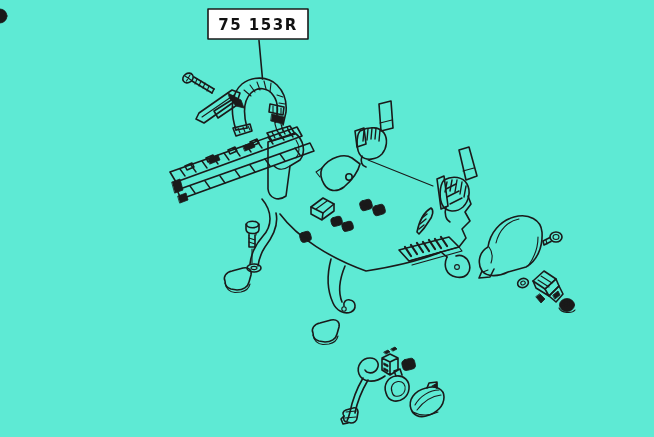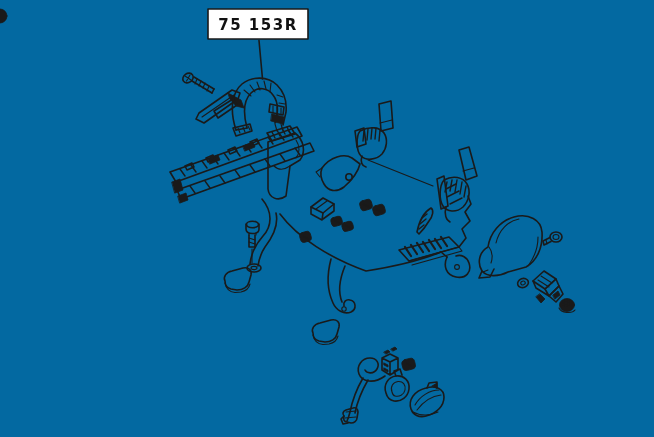--- a/index.html
+++ b/index.html
@@ -1,16 +1,16 @@
 <!DOCTYPE html>
 <html><head>
 <meta charset="utf-8">
 <style>
   html,body{margin:0;padding:0;background:#ffffff;}
-  #stage{position:relative;width:654px;height:437px;background:#0369a1;overflow:hidden;
+  #stage{position:relative;width:654px;height:437px;background:#5eead4;overflow:hidden;
          font-family:"DejaVu Sans","Liberation Sans",sans-serif;}
   svg{position:absolute;left:0;top:0;}
   svg path, svg line, svg rect, svg ellipse, svg circle, svg polygon{
     fill:none;stroke:#1a1a1a;stroke-width:1.6;stroke-linecap:round;stroke-linejoin:round;}
   svg .dark{fill:#1a1a1a;stroke:#1a1a1a;stroke-width:.8;}
   svg .wfill{fill:#ffffff;}
   svg .thin{stroke-width:1.1;}
   svg .hatch{stroke-width:1.4;}
   svg .stripe{stroke-width:2.2;}
   svg text{fill:#111;stroke:none;font-family:"DejaVu Sans","Liberation Sans",sans-serif;

